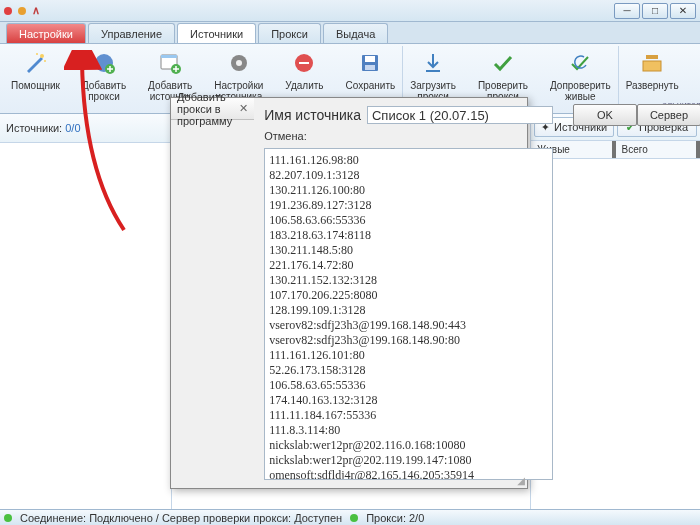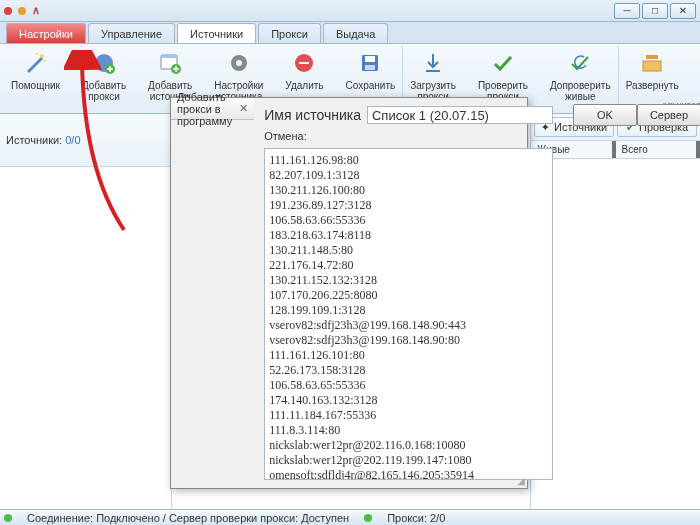--- a/index.html
+++ b/index.html
@@ -18,27 +18,27 @@
 .rbtns{display:flex;gap:12px}
 .rbtn{display:flex;flex-direction:column;align-items:center;padding:2px 4px;cursor:pointer;gap:3px;border:1px solid transparent;border-radius:2px}
 .ricon{width:28px;height:28px;display:flex;align-items:center;justify-content:center}
 .rlbl{font-size:10px;text-align:center;line-height:1.1;white-space:pre}
 .rgrplbl{font-size:9px;color:#668;margin-top:auto;text-align:center;padding:1px 0}
 .sidepanel{width:144px;padding:2px}
 .sidebtn{height:18px;border:1px solid #a8c0d8;background:linear-gradient(#fdfefe,#e8f0f8);border-radius:2px;margin-bottom:2px;display:flex;align-items:center;padding:0 4px;gap:4px;cursor:pointer;font-size:10px}
 .sidebtn.yellow{background:linear-gradient(#fff6d8,#ffe890);border-color:#d8b850}
 .content{position:absolute;top:114px;left:0;right:0;bottom:16px;background:#fff;display:flex}
 .leftpanel{width:172px;border-right:1px solid #c5d6e8;display:flex;flex-direction:column}
-.panelhdr{padding:20px 6px;background:linear-gradient(#f8fbfe,#e8f2f8);border-bottom:1px solid #c5d6e8;font-size:11px}
+.panelhdr{padding:8px 6px;background:linear-gradient(#f8fbfe,#e8f2f8);border-bottom:1px solid #c5d6e8;font-size:11px}
 .rightpanel{width:170px;border-left:1px solid #c5d6e8;display:flex;flex-direction:column}
 .rptabs{display:flex;padding:3px;gap:3px;background:linear-gradient(#f8fbfe,#e8f2f8);border-bottom:1px solid #c5d6e8}
 .rptab{flex:1;height:20px;border:1px solid #a8c0d8;background:linear-gradient(#fdfefe,#e8f0f8);border-radius:2px;display:flex;align-items:center;justify-content:center;gap:4px;cursor:pointer;font-size:10px}
 .rphdr{display:flex;border-bottom:1px solid #c5d6e8}
 .rphdr div{flex:1;padding:3px 6px;border-right:4px solid #737373;font-size:10px;background:#f4f8fc}
-.statusbar{position:absolute;bottom:0;left:0;right:0;height:16px;background:linear-gradient(#f4f9fd,#d5e6f2);border-top:1px solid #a0b8d0;display:flex;align-items:center;padding:0 4px;gap:15px;font-size:10px}
+.statusbar{position:absolute;bottom:0;left:0;right:0;height:16px;background:linear-gradient(#f4f9fd,#d5e6f2);border-top:1px solid #a0b8d0;display:flex;align-items:center;padding:0 4px;gap:8px;font-size:10px}
 .statusdot{width:8px;height:8px;border-radius:50%;background:#4ac040}
 .dialog{position:absolute;left:170px;top:97px;width:358px;height:392px;background:#f0f0f0;border:1px solid #888;box-shadow:2px 2px 8px rgba(0,0,0,0.3);display:flex;}
 .dlgtitle{height:22px;background:linear-gradient(#fdfdfd,#e8e8e8);display:flex;align-items:center;padding:0 6px;border-bottom:1px solid #c0c0c0;font-size:11px}
 .dlgclose{margin-left:auto;width:16px;height:14px;display:flex;align-items:center;justify-content:center;cursor:pointer;color:#666}
 .dlgbody{flex:1;padding:8px 10px;display:flex;flex-direction:column;gap:6px}
 .dlgrow{display:flex;align-items:center;gap:6px}
 .dlgrow label{font-size:14px;white-space:nowrap}
 .dlgrow input{flex:1;height:18px;border:1px solid #a8b8c8;padding:0 4px;font-size:13px}
 .proxyarea{flex:1;border:1px solid #a8b8c8;background:#fff;padding:4px;font-size:12px;line-height:1.25;overflow:auto;white-space:pre;font-family:Liberation Serif, serif}
 .dlgbtns{display:flex;justify-content:flex-end;padding:6px 10px}

